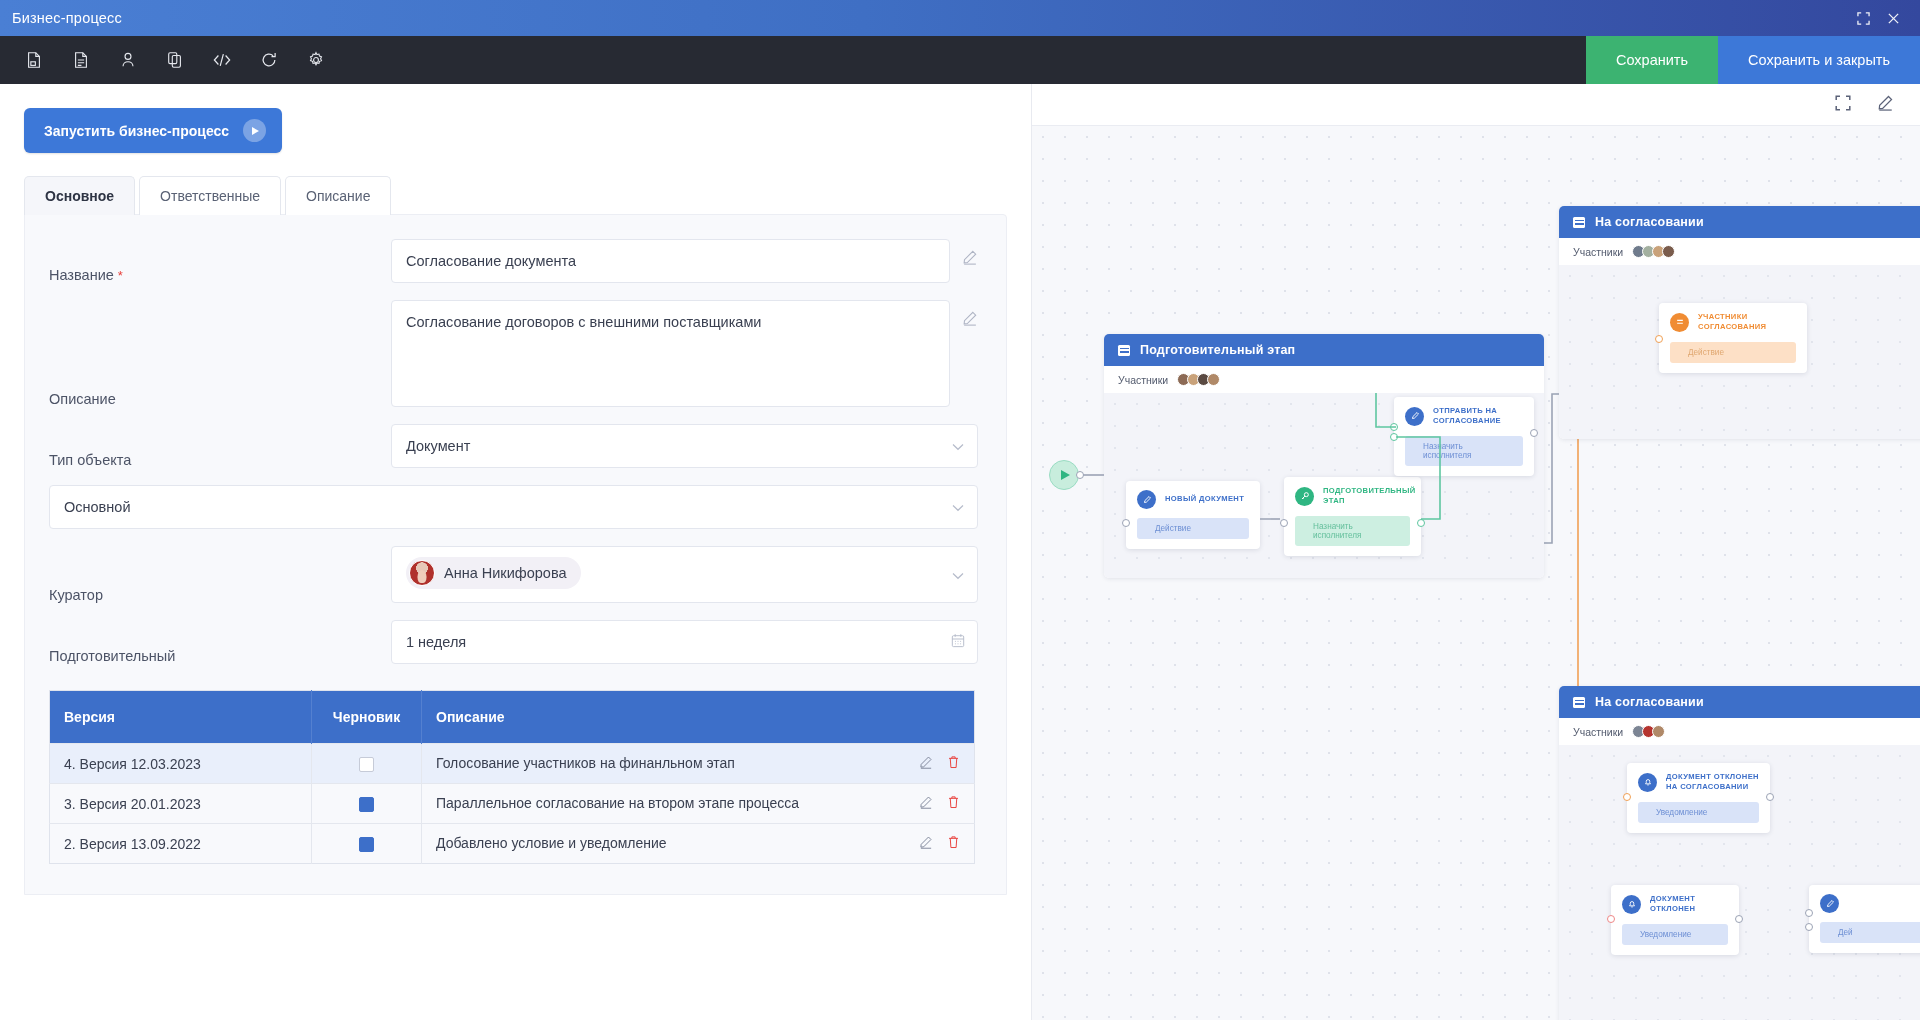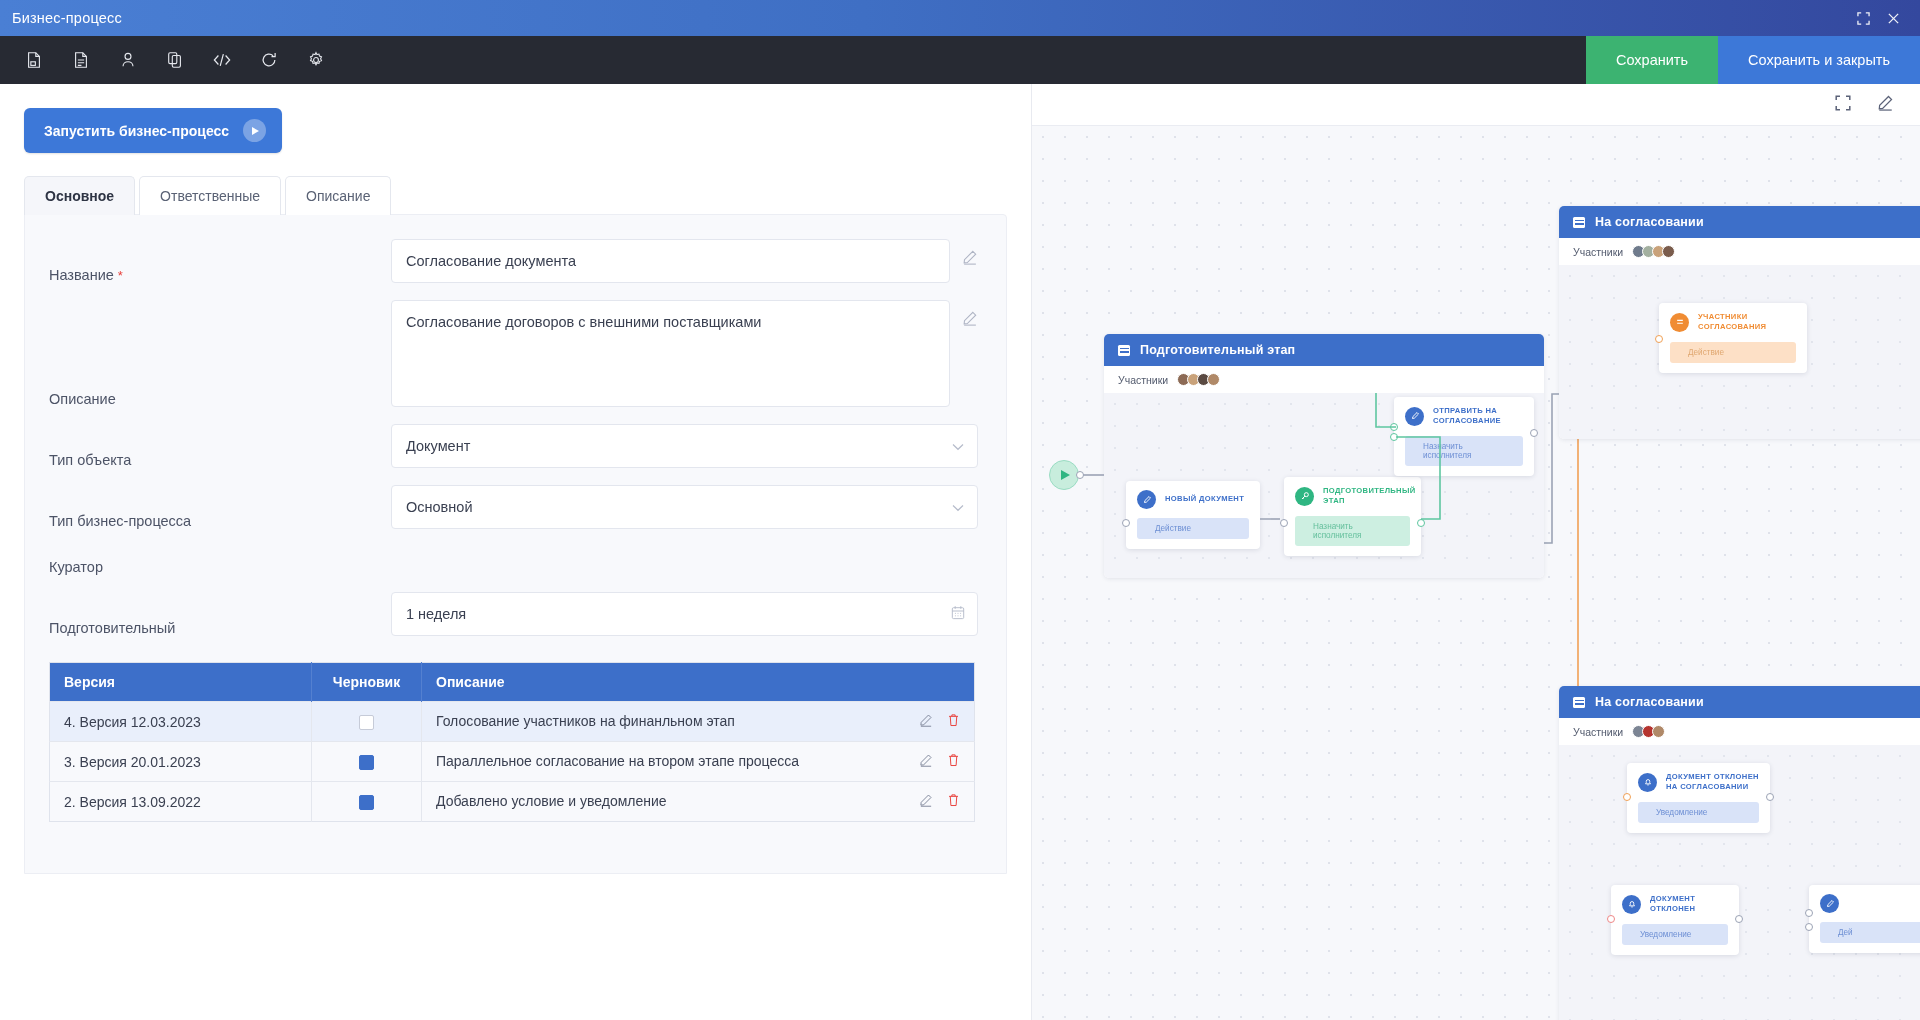--- a/index.html
+++ b/index.html
@@ -164,21 +164,21 @@
   .vtable {
     width: 926px;
     margin-top: 26px;
     border-collapse: collapse;
     font-size: 14px;
     border: 1px solid #dfe3ec;
   }
   .vtable th {
     background: #3d6fc9; color: #fff;
     text-align: left; font-weight: 600;
-    padding: 11px 14px;
+    padding: 18px 14px;
     border-right: 1px solid #5480d0;
   }
   .vtable th:last-child { border-right: none; }
   .vtable td {
     padding: 11px 14px;
     border-top: 1px solid #e4e7ee;
     border-right: 1px solid #e4e7ee;
     color: #3a4051;
   }
   .vtable td:last-child { border-right: none; }
@@ -439,35 +439,47 @@
             <span class="chev">
               <svg width="12" height="8" viewBox="0 0 12 8" fill="none" stroke="#b6bccb" stroke-width="1.2">
                   <path d="M1 1.5L6 6.3l5-4.8"></path>
                 </svg>
             </span>
           </div>
         </div>
       </div>
 
       <div class="frow">
-        <div class="flabel">Тип бизнес-процесса</div>
         <div class="fctrl">
           <div class="input-box">
             <span>Основной</span>
             <span class="chev">
               <svg width="12" height="8" viewBox="0 0 12 8" fill="none" stroke="#b6bccb" stroke-width="1.2">
                   <path d="M1 1.5L6 6.3l5-4.8"></path>
                 </svg>
             </span>
           </div>
         </div>
       </div>
 
       <div class="frow">
         <div class="flabel">Куратор</div>
+        <div class="fctrl">
+          <div class="input-box">
+            <span class="chip">
+              <span class="ava"></span>
+              <span>Анна Никифорова</span>
+            </span>
+            <span class="chev">
+              <svg width="12" height="8" viewBox="0 0 12 8" fill="none" stroke="#b6bccb" stroke-width="1.2">
+                  <path d="M1 1.5L6 6.3l5-4.8"></path>
+                </svg>
+            </span>
+          </div>
+        </div>
       </div>
 
       <div class="frow">
         <div class="flabel">Подготовительный</div>
         <div class="fctrl">
           <div class="input-box">
             <span>1 неделя</span>
             <span class="cal">
               <svg width="14" height="15" viewBox="0 0 16 17" fill="none" stroke="#b6bccb" stroke-width="1.1">
                 <rect x="1.5" y="3" width="13" height="12.5" rx="1.4"></rect>

